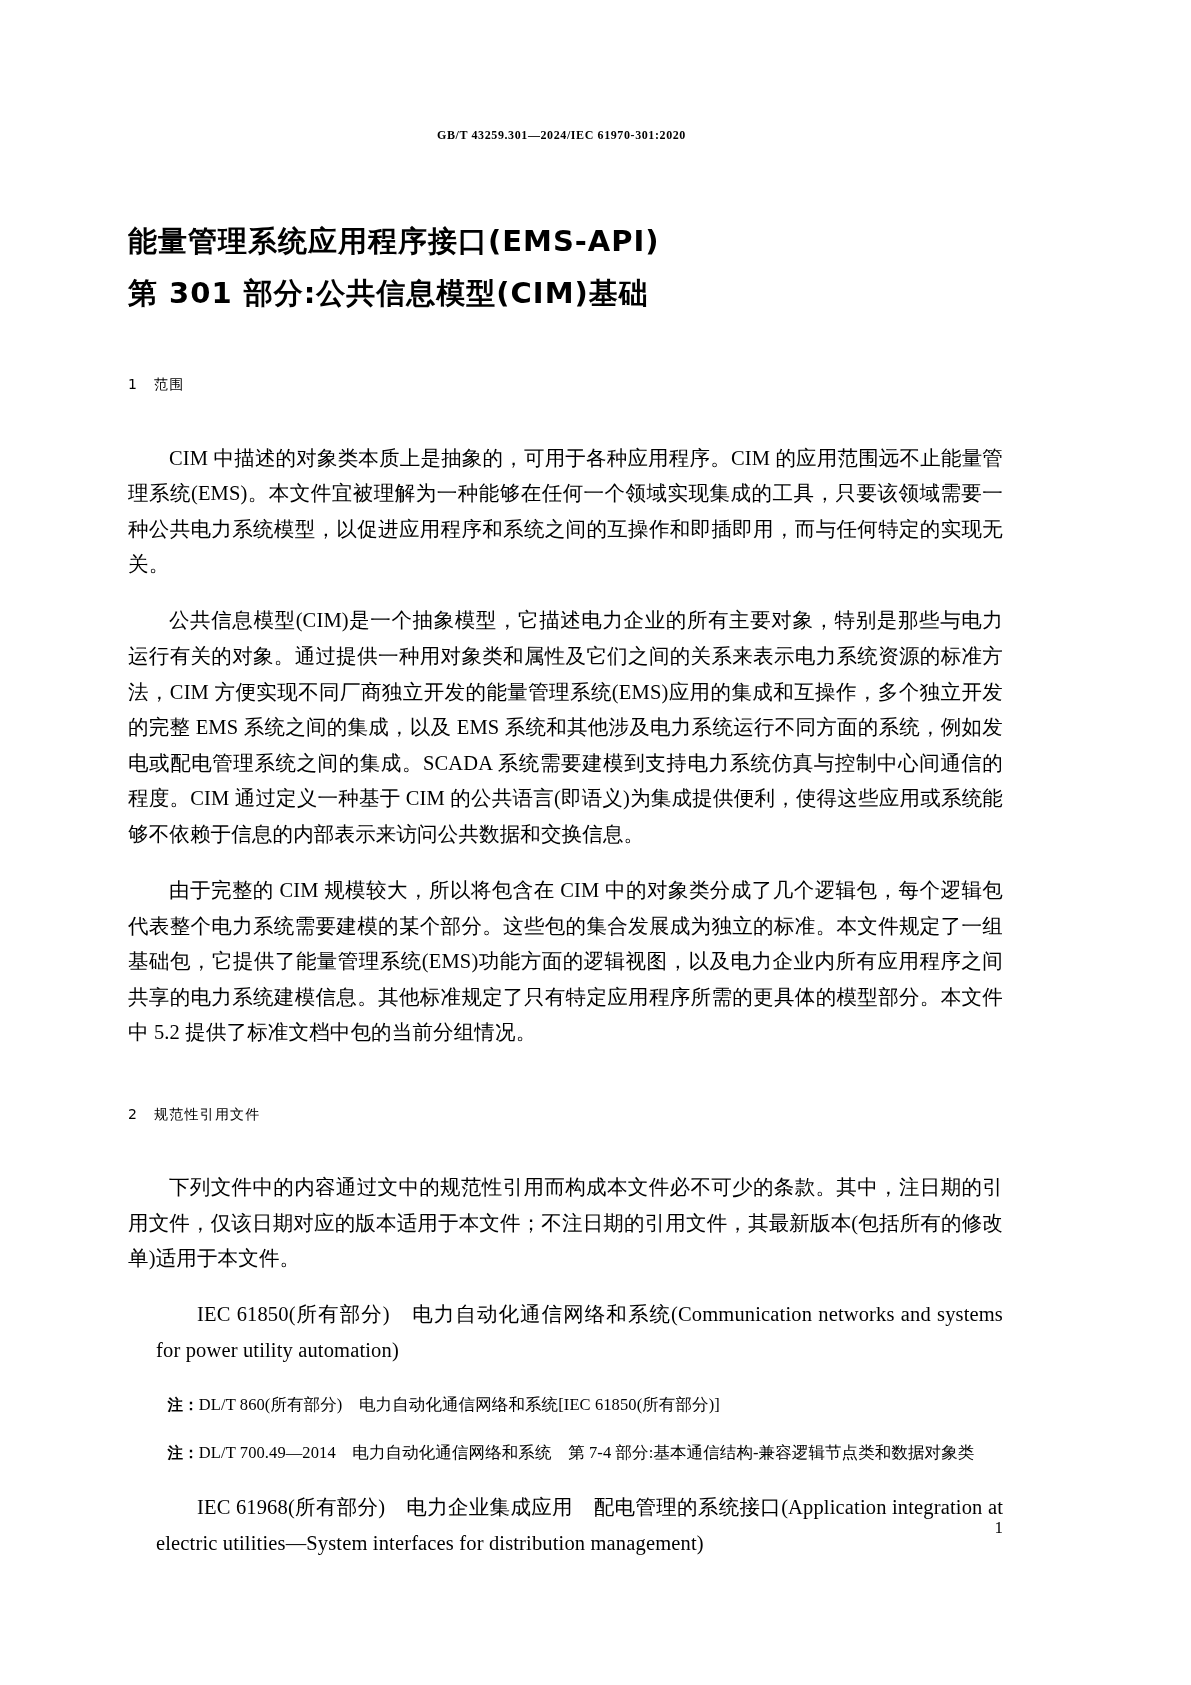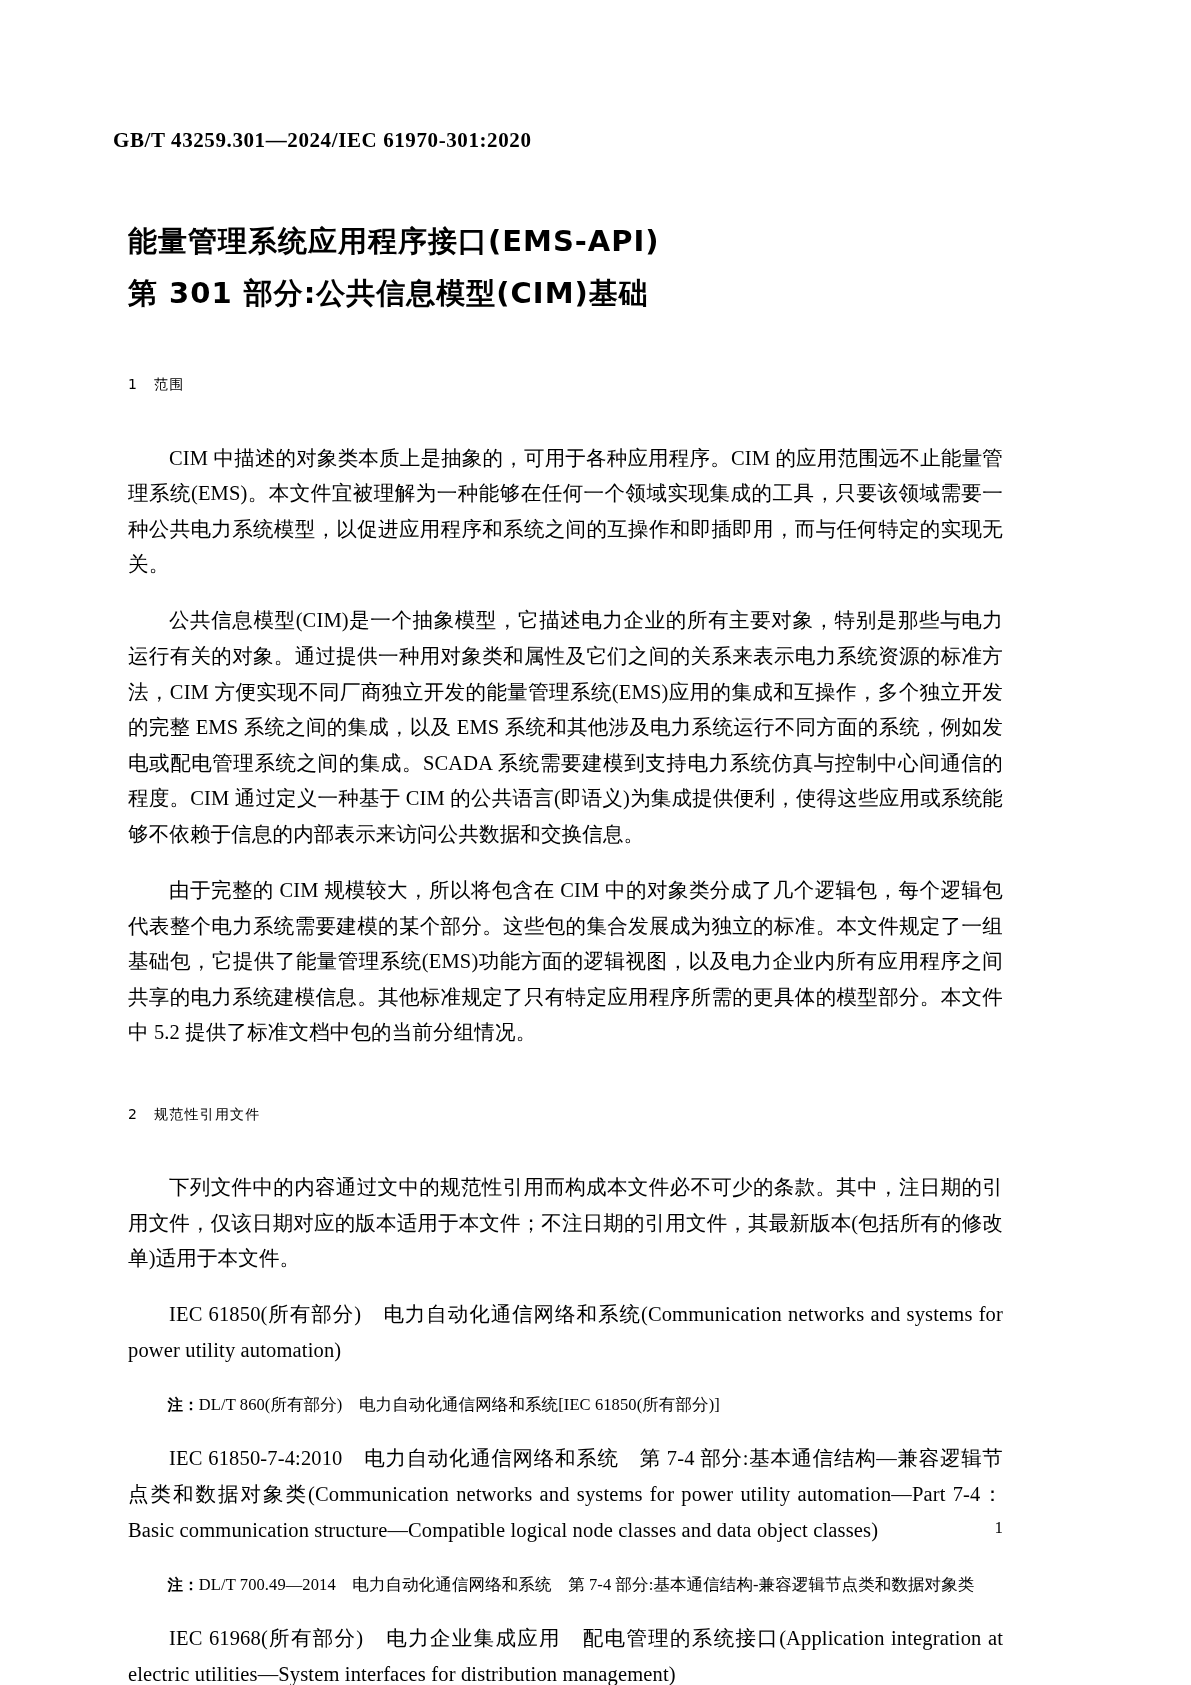--- a/index.html
+++ b/index.html
@@ -24,24 +24,24 @@
     position: absolute;
     left: 128px;
     top: 0;
     width: 875px;
   }
 
   
   .runhead {
     position: absolute;
     top: 128px;
-    right: 15px;
+    right: 4px;
     width: 875px;
-    text-align: left;
-    font-size: 21px;
+    text-align: center;
+    font-size: 12px;
     letter-spacing: 0.6px;
     white-space: nowrap;
   }
   .runhead .bold-serif { font-weight: bold; }
 
   
   .doc-title {
     position: absolute;
     top: 215px;
     left: 0;
@@ -78,20 +78,21 @@
   }
 
   
   .ref {
     font-size: 20.5px;
     line-height: 35.6px;
     text-align: justify;
     text-justify: inter-ideograph;
     text-indent: 2em;
     letter-spacing: 0.15px;
+    margin-left: 28px;
   }
   .note {
     font-size: 16.5px;
     line-height: 31px;
     text-align: justify;
     text-justify: inter-ideograph;
     text-indent: 2.4em;
     letter-spacing: 0.1px;
   }
   .note .nlabel {
@@ -155,21 +156,20 @@
 
     <div class="gap-md"></div>
 
     <p class="para">下列文件中的内容通过文中的规范性引用而构成本文件必不可少的条款。其中，注日期的引用文件，仅该日期对应的版本适用于本文件；不注日期的引用文件，其最新版本(包括所有的修改单)适用于本文件。</p>
 
     <p class="ref">IEC 61850(所有部分)　电力自动化通信网络和系统(Communication networks and systems for power utility automation)</p>
     <p class="note">
       <span class="nlabel">注：</span><span>DL/T 860(所有部分)　电力自动化通信网络和系统[IEC 61850(所有部分)]</span>
     </p>
 
-    <p class="ref">IEC 61850-7-4:2010　电力自动化通信网络和系统　第 7-4 部分:基本通信结构—兼容逻辑节点类和数据对象类(Communication networks and systems for power utility automation—Part 7-4：Basic communication structure—Compatible logical node classes and data object classes)</p>
     <p class="note">
       <span class="nlabel">注：</span><span>DL/T 700.49—2014　电力自动化通信网络和系统　第 7-4 部分:基本通信结构-兼容逻辑节点类和数据对象类</span>
     </p>
 
     <p class="ref">IEC 61968(所有部分)　电力企业集成应用　配电管理的系统接口(Application integration at electric utilities—System interfaces for distribution management)</p>
 
     <div class="folio">
       <span>1</span>
     </div>
 

